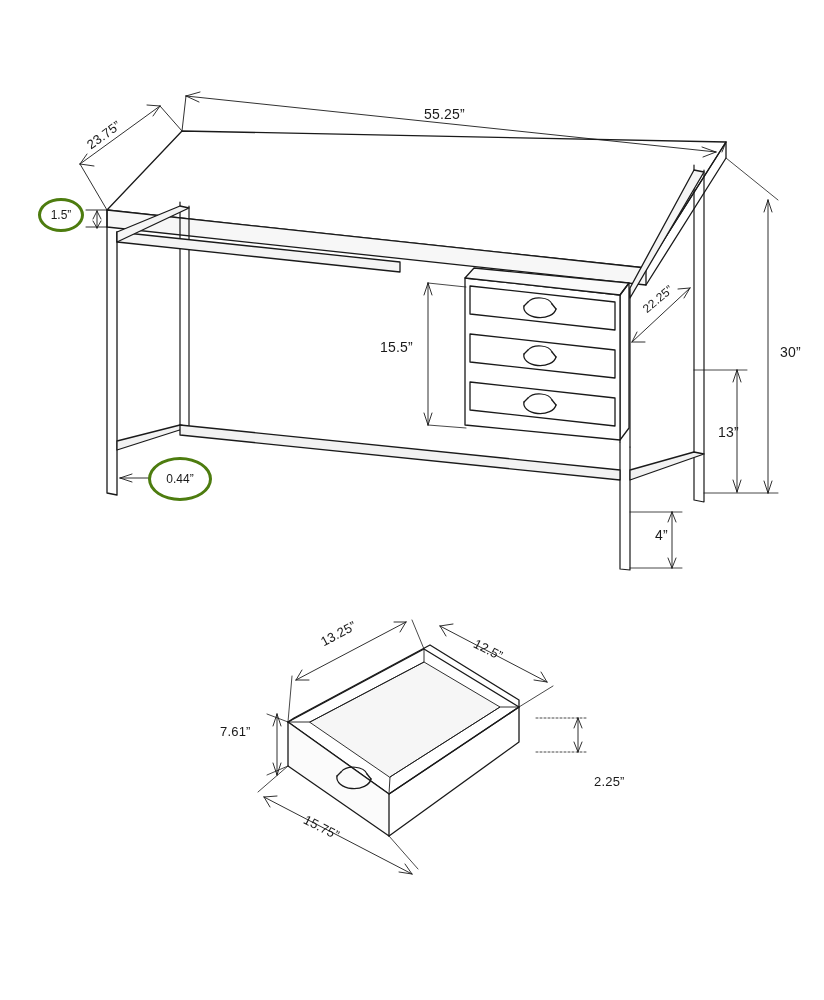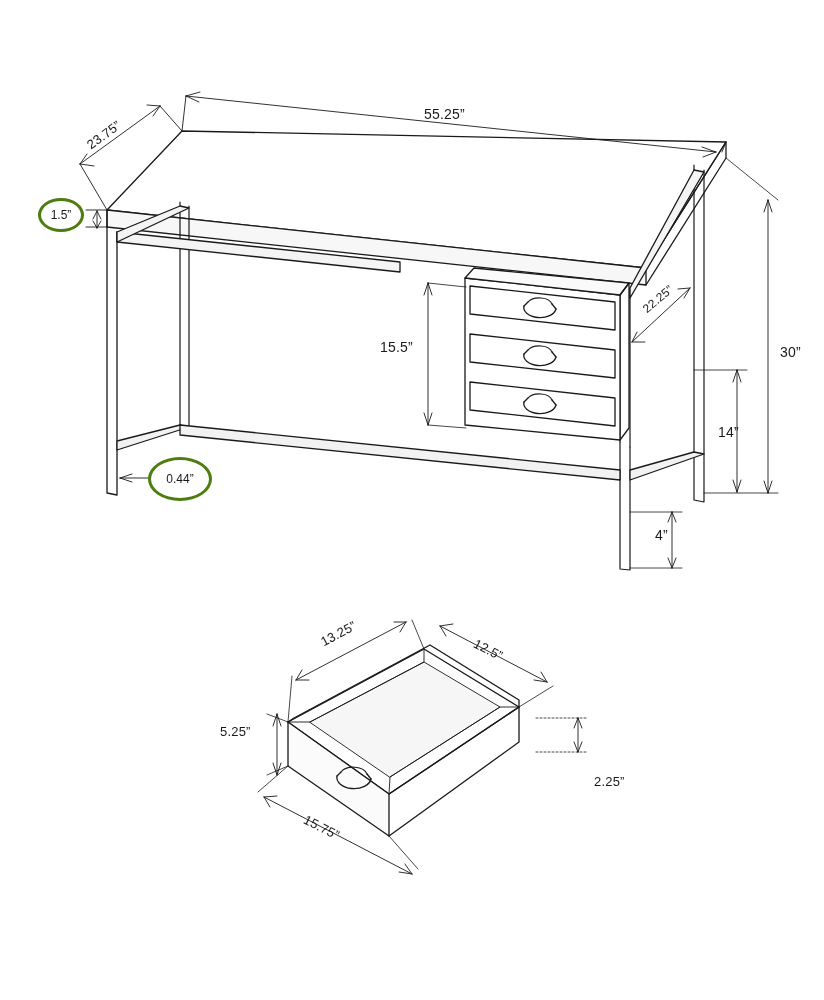--- a/index.html
+++ b/index.html
@@ -237,29 +237,29 @@
   <div class="dim-label" style="left:84px; top:140px; transform:rotate(-36deg); transform-origin:left top;">23.75”</div>
 
   <div class="bubble" style="left:38px; top:198px; width:40px; height:28px;">1.5”</div>
 
   <div class="dim-label big" style="left:748px; top:344px;margin-left:32px;">30”</div>
 
   <div class="dim-label big" style="left:380px; top:339px;">15.5”</div>
 
   <div class="dim-label small" style="left:640px; top:305px; transform:rotate(-40deg); transform-origin:left top;">22.25”</div>
 
-  <div class="dim-label big" style="left:718px; top:424px;">14”</div>
+  <div class="dim-label big" style="left:718px; top:424px;">13”</div>
 
   <div class="dim-label big" style="left:655px; top:527px;">4”</div>
 
   <div class="bubble" style="left:148px; top:457px; width:58px; height:38px;">0.44”</div>
 
   <div class="dim-label" style="left:318px; top:636px; transform:rotate(-28deg); transform-origin:left top;">13.25”</div>
 
   <div class="dim-label" style="left:478px; top:636px; transform:rotate(27deg); transform-origin:left top;">12.5”</div>
 
-  <div class="dim-label" style="left:220px; top:724px;">5.25”</div>
+  <div class="dim-label" style="left:220px; top:724px;">7.61”</div>
 
   <div class="dim-label" style="left:594px; top:728px;margin-top:46px;">2.25”</div>
 
   <div class="dim-label" style="left:308px; top:812px; transform:rotate(27deg); transform-origin:left top;">15.75”</div>
 
 </div>
 
 </body></html>

